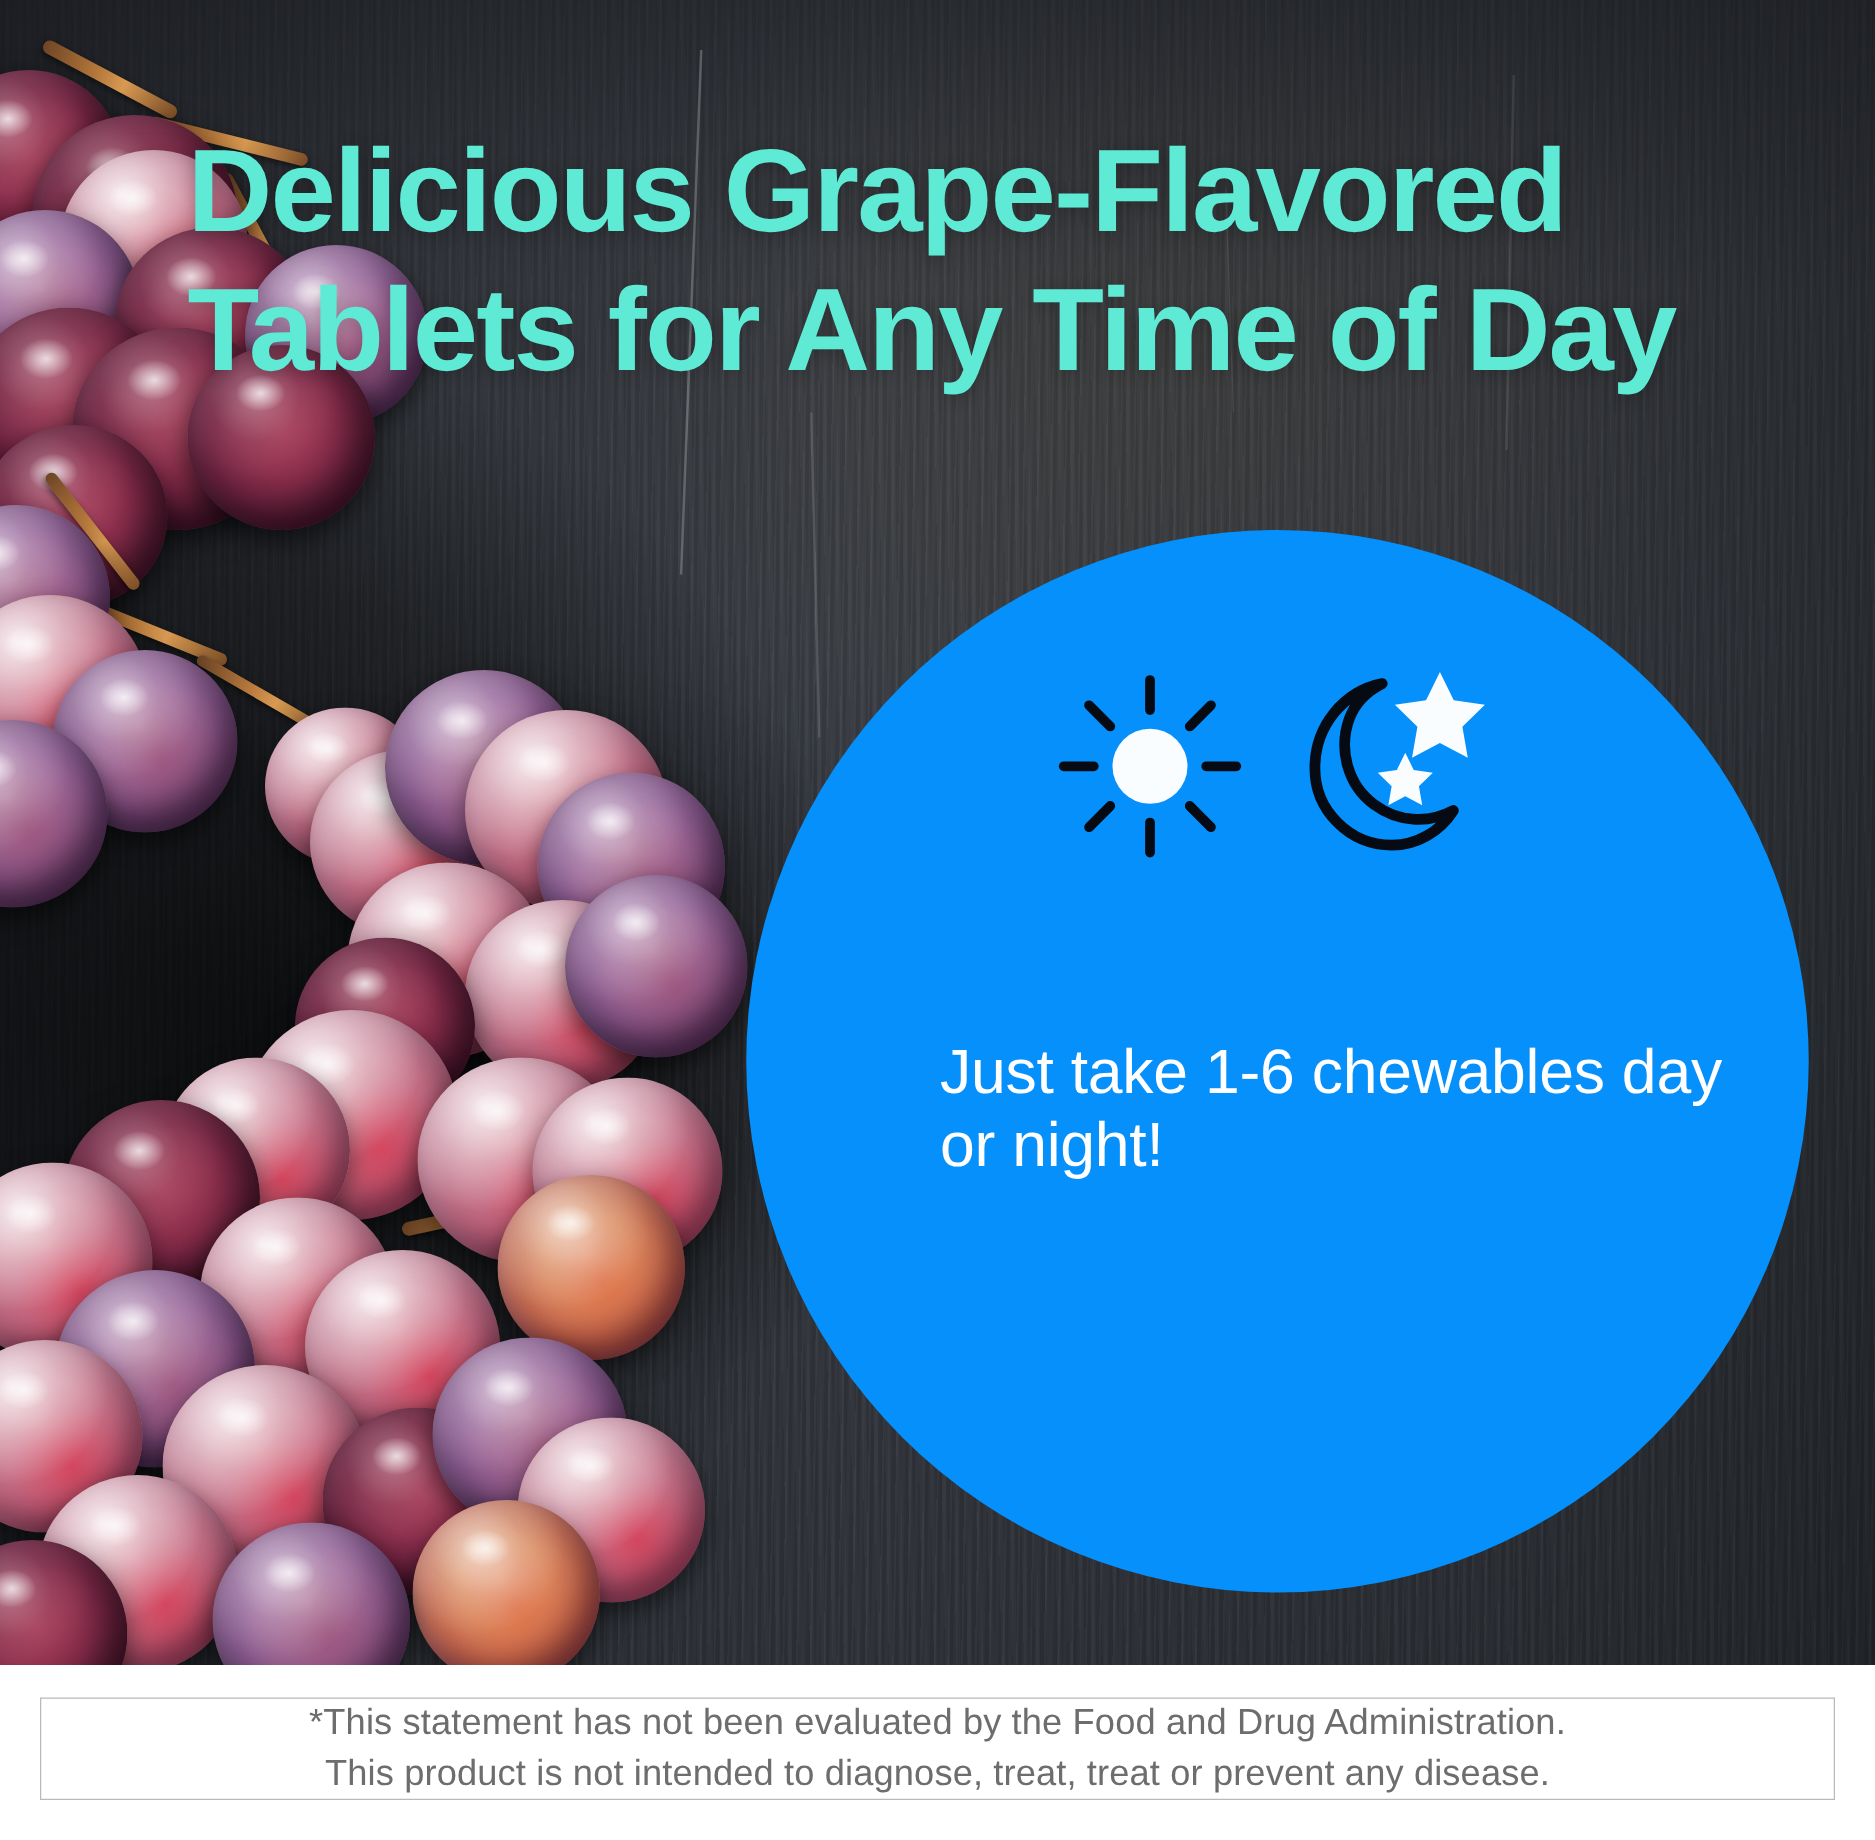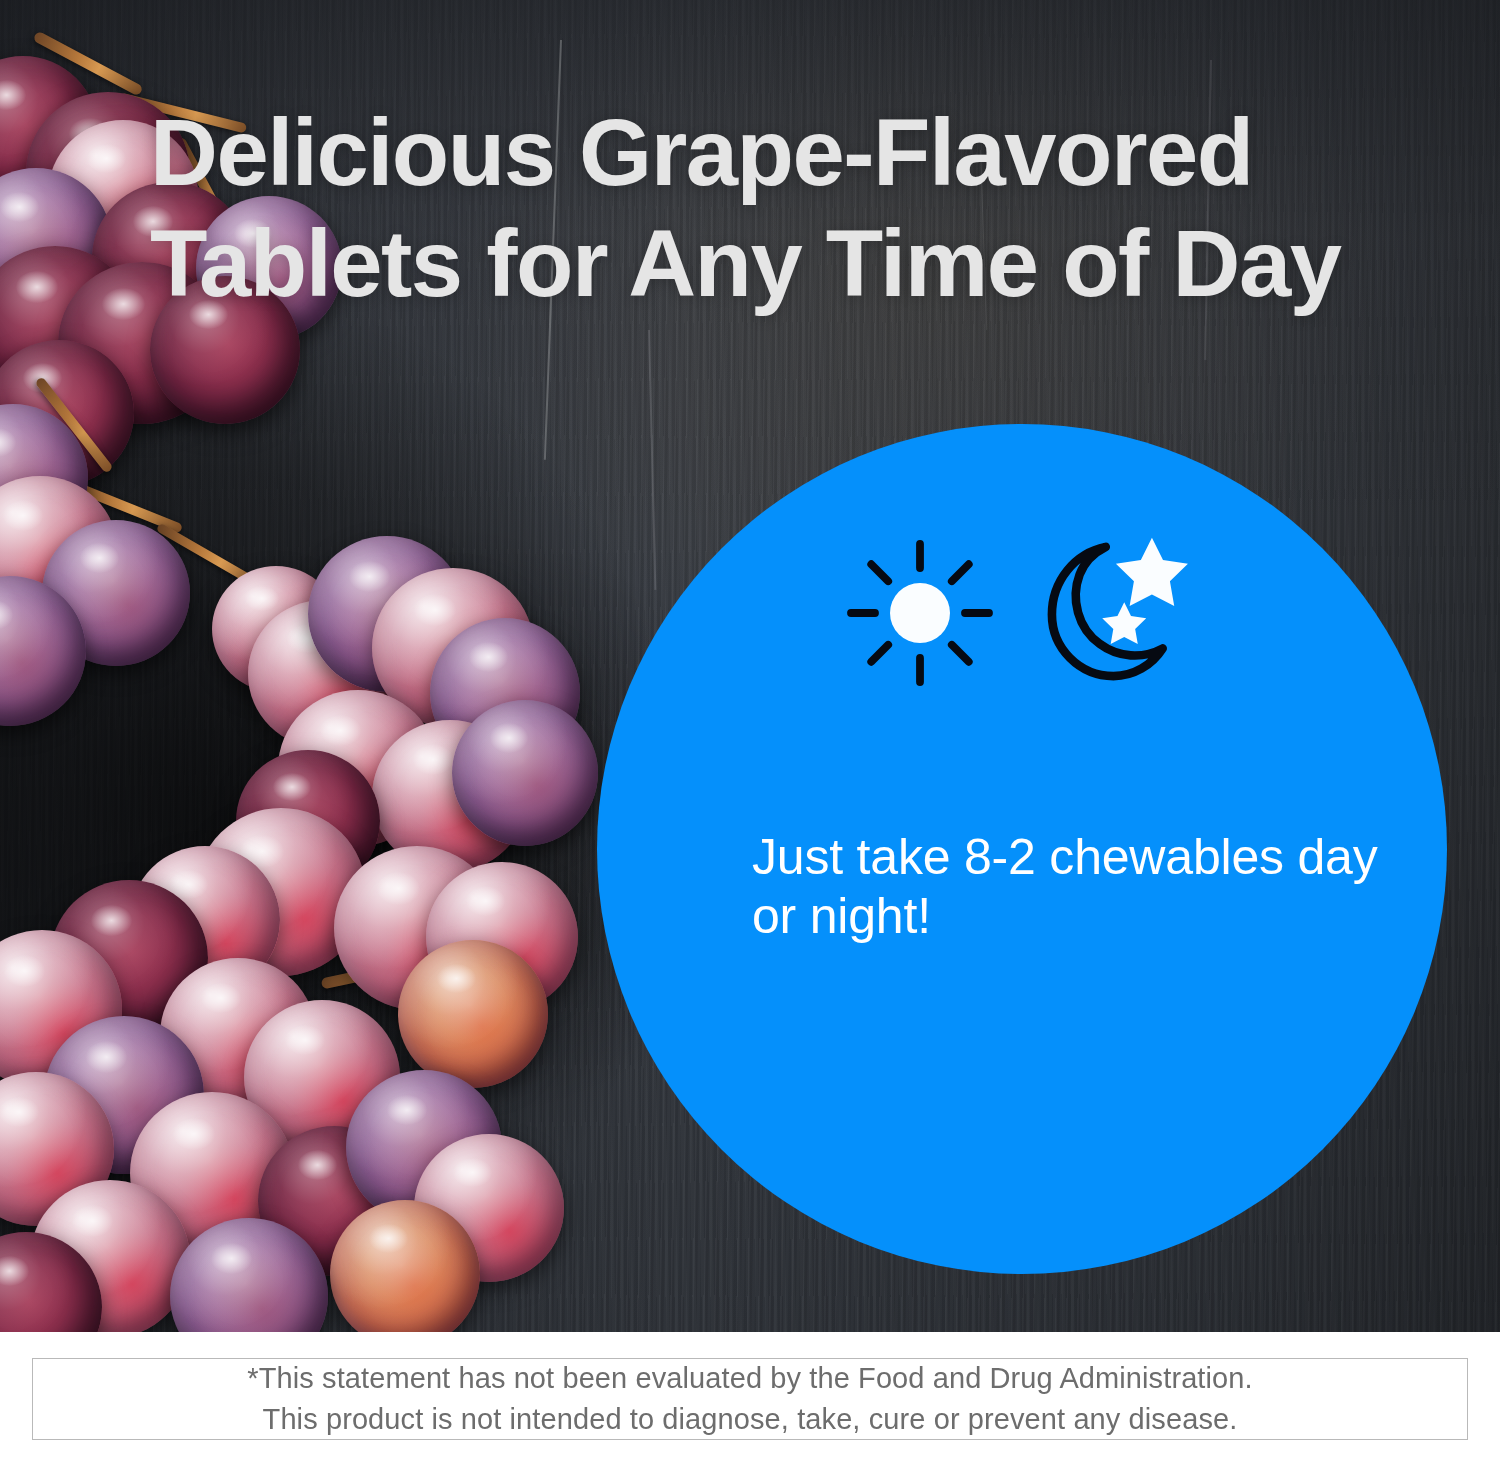--- a/index.html
+++ b/index.html
@@ -195,21 +195,21 @@
   
   .main-headline {
     position: absolute;
     left: 150px;
     top: 98px;
     width: 1270px;
     margin: 0;
     font-size: 94px;
     font-weight: 700;
     line-height: 1.18;
-    color: #e5e5e5;
+    color: #5eead4;
     letter-spacing: -1.5px;
     text-shadow: 0 2px 14px rgba(0,0,0,0.22);
   }
 
   
   .disclaimer-box {
     position: absolute;
     left: 32px;
     top: 1358px;
     width: 1436px;
@@ -338,25 +338,25 @@
 
         <svg class="moon-icon" width="160" height="155" viewBox="0 0 104 100">
           <path d="M46 8 C26 12, 11 30, 11 52 C11 74, 29 92, 51 92 C64 92, 76 85, 83 74
                    C70 81, 54 80, 42 71 C28 61, 23 42, 29 26 C32 18, 38 12, 46 8 Z" fill="none" stroke="#060a12" stroke-width="5.6" stroke-linejoin="round" stroke-linecap="round"></path>
           <path d="M76 2 L83.2 16.6 L99.4 19 L87.7 30.4 L90.5 46.5 L76 38.9 L61.5 46.5 L64.3 30.4 L52.6 19 L68.8 16.6 Z" fill="#fafdff"></path>
           <path d="M58 44 L62.4 52.9 L72.3 54.4 L65.1 61.4 L66.8 71.2 L58 66.6 L49.2 71.2 L50.9 61.4 L43.7 54.4 L53.6 52.9 Z" fill="#fafdff"></path>
         </svg>
       </div>
 
       <div class="circle-text">
-        <p class="sub-regular">Just take 8-2 chewables day or night!</p>
+        <p class="sub-regular">Just take 1-6 chewables day or night!</p>
       </div>
     </div>
 
     <h1 class="main-headline">Delicious Grape-Flavored Tablets for Any Time of Day</h1>
   </div>
 
   <div class="disclaimer-box">
     <div class="disclaimer-line">*This statement has not been evaluated by the Food and Drug Administration.</div>
-    <div class="disclaimer-line">This product is not intended to diagnose, take, cure or prevent any disease.</div>
+    <div class="disclaimer-line">This product is not intended to diagnose, treat, treat or prevent any disease.</div>
   </div>
 
 </div>
 
 </body></html>

